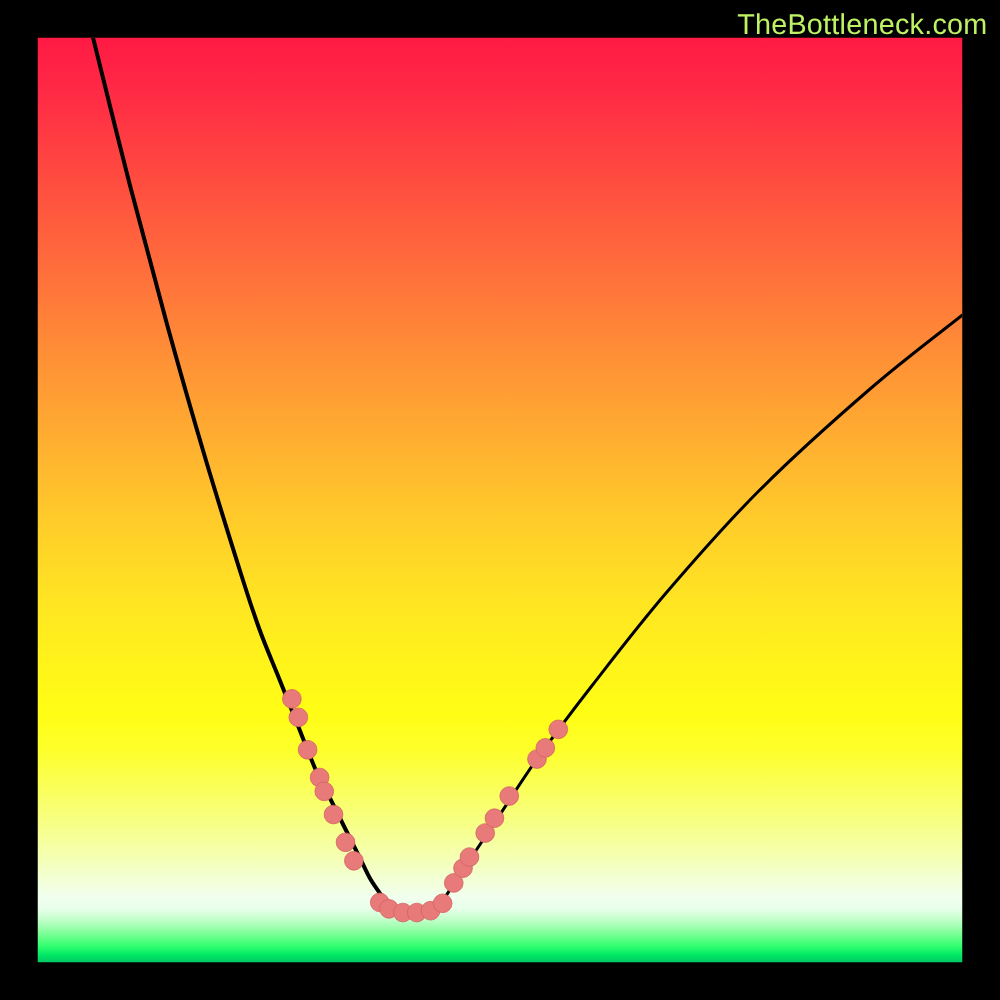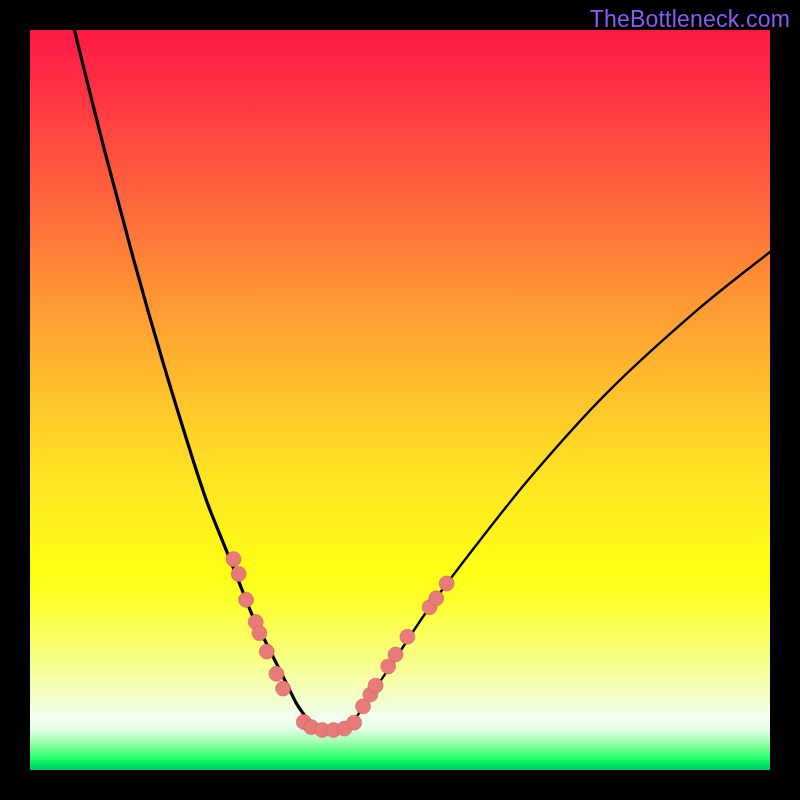--- a/index.html
+++ b/index.html
@@ -52,21 +52,21 @@
       #6aff8c 97.2%,
       #33ff70 98.2%,
       #00e864 99.2%,
       #00c866 100%
     );
   }
   .watermark {
     position: absolute;
     top: 6px;
     right: 10px;
-    color: #8b5cf6;
+    color: #bef264;
     font-size: 23px;
     font-weight: 400;
     letter-spacing: 0.2px;
     user-select: none;
   }
   svg.curves {
     position: absolute;
     left: 0; top: 0;
     width: 740px; height: 740px;
   }

